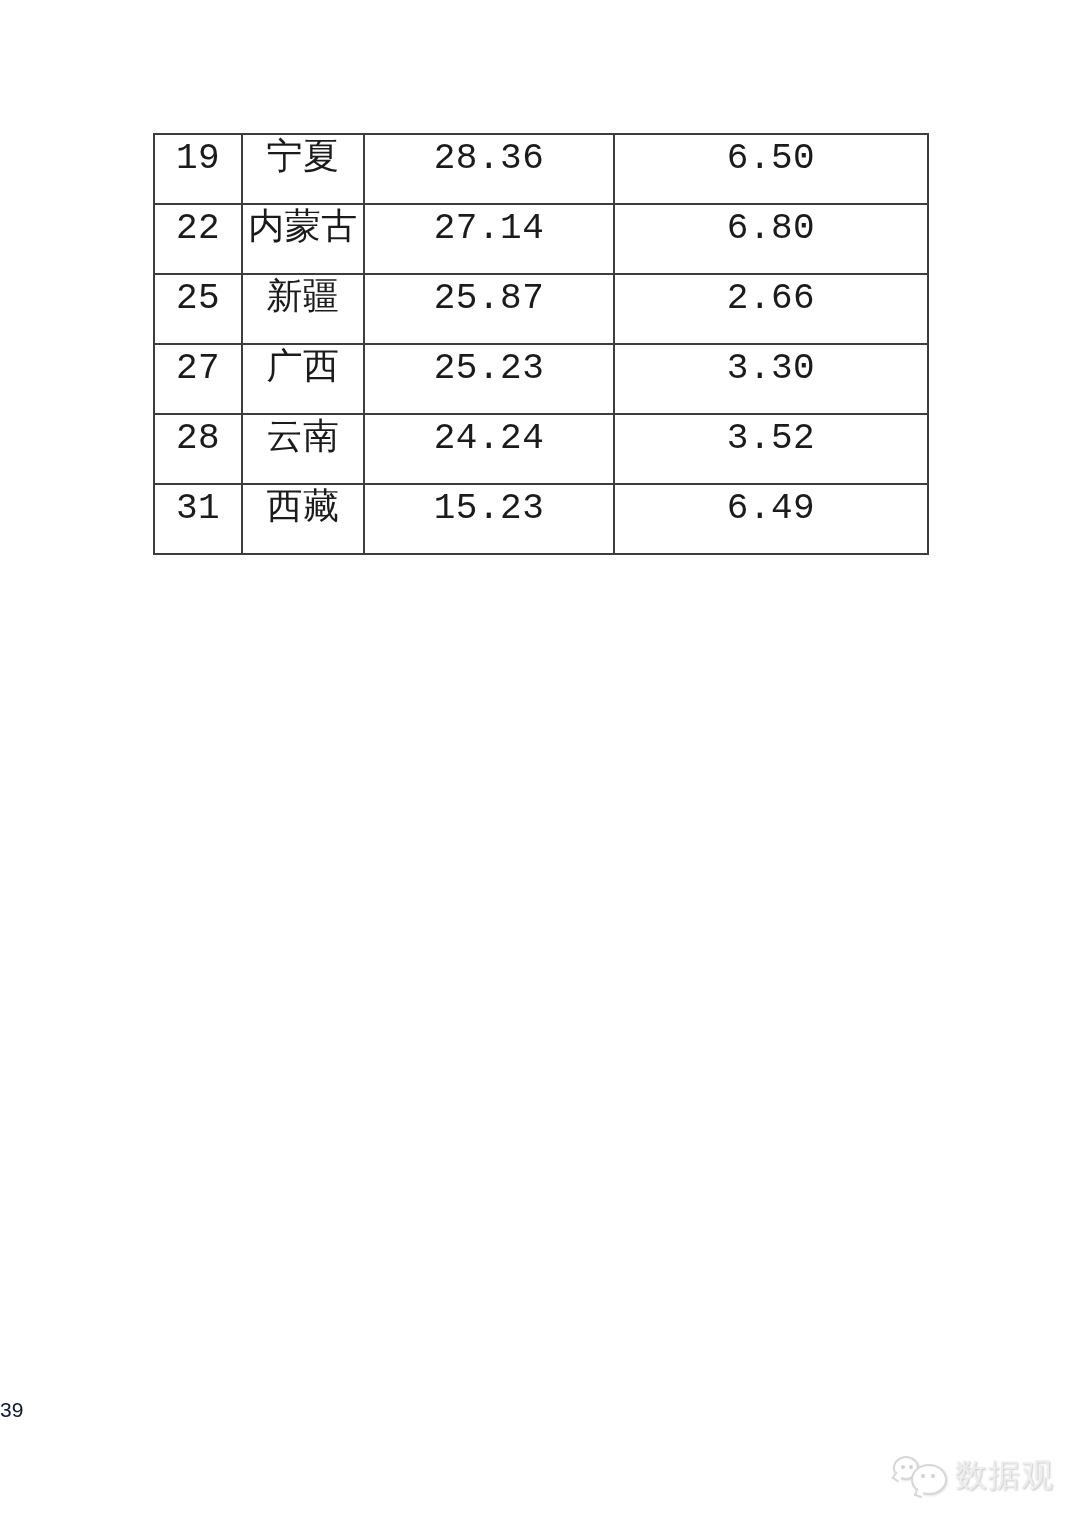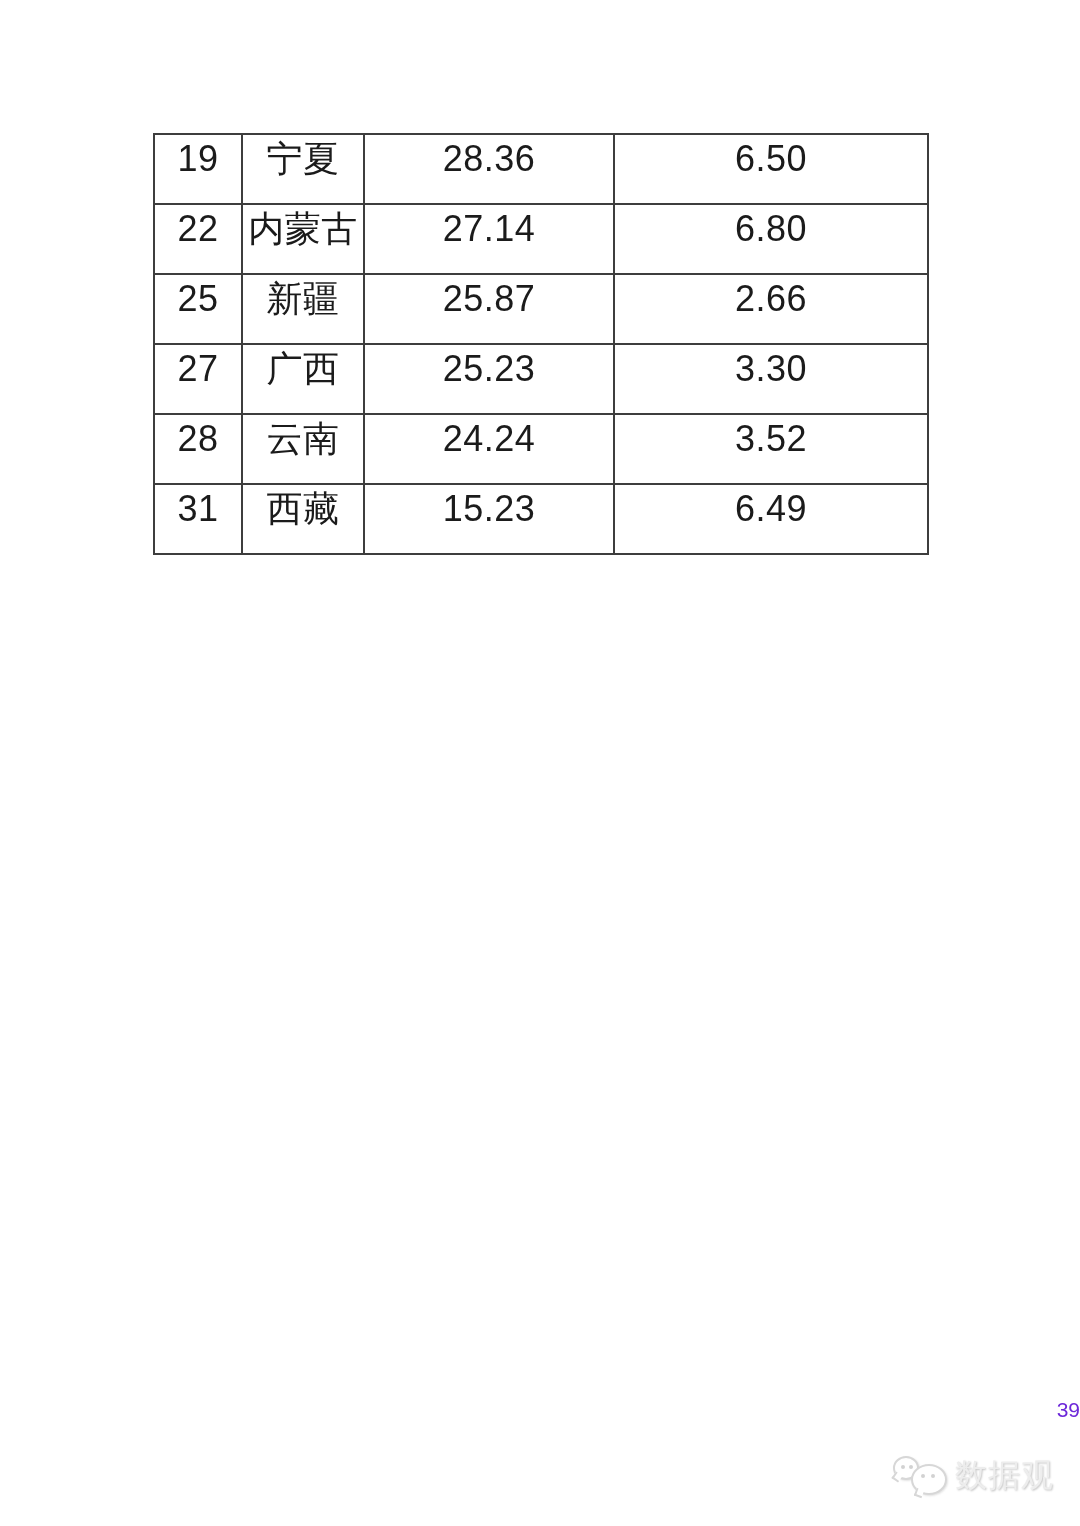--- a/index.html
+++ b/index.html
@@ -24,41 +24,41 @@
   }
   table.data-table td {
     border: 2px solid #3d3d3d;
     height: 70px;
     text-align: center;
     vertical-align: top;
     padding-top: 3px;
     font-size: 36px;
     line-height: 1.15;
     color: #1b1b1b;
-    font-family: Liberation Sans, sans-serif;
+    font-family: Liberation Mono, monospace;
     letter-spacing: 0.5px;
     overflow: hidden;
     white-space: nowrap;
   }
   col.c-rank     { width: 88px;  }
   col.c-province { width: 122px; }
   col.c-val1     { width: 250px; }
   col.c-val2     { width: 314px; }
   td.province-cell { font-size: 33px; padding-top: 7px; letter-spacing: 1px; }
 
   
   .page-number {
     position: absolute;
     top: 1398px;
     left: 0;
     width: 100%;
-    text-align: right;
+    text-align: left;
     font-family: "Liberation Sans", "DejaVu Sans", sans-serif;
     font-size: 21px;
-    color: #6d28d9;
+    color: #0f172a;
   }
 
   
   .watermark {
     position: absolute;
     top: 1454px;
     right: 26px;
     display: flex;
     align-items: center;
     gap: 7px;

